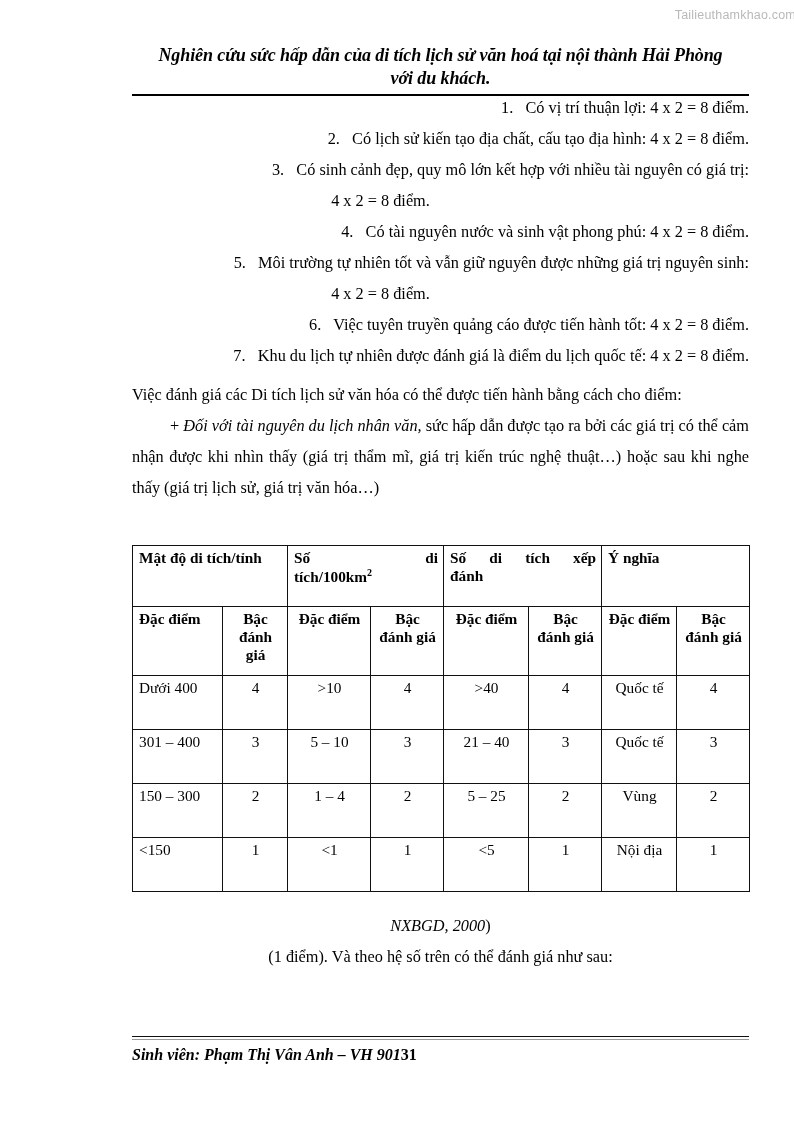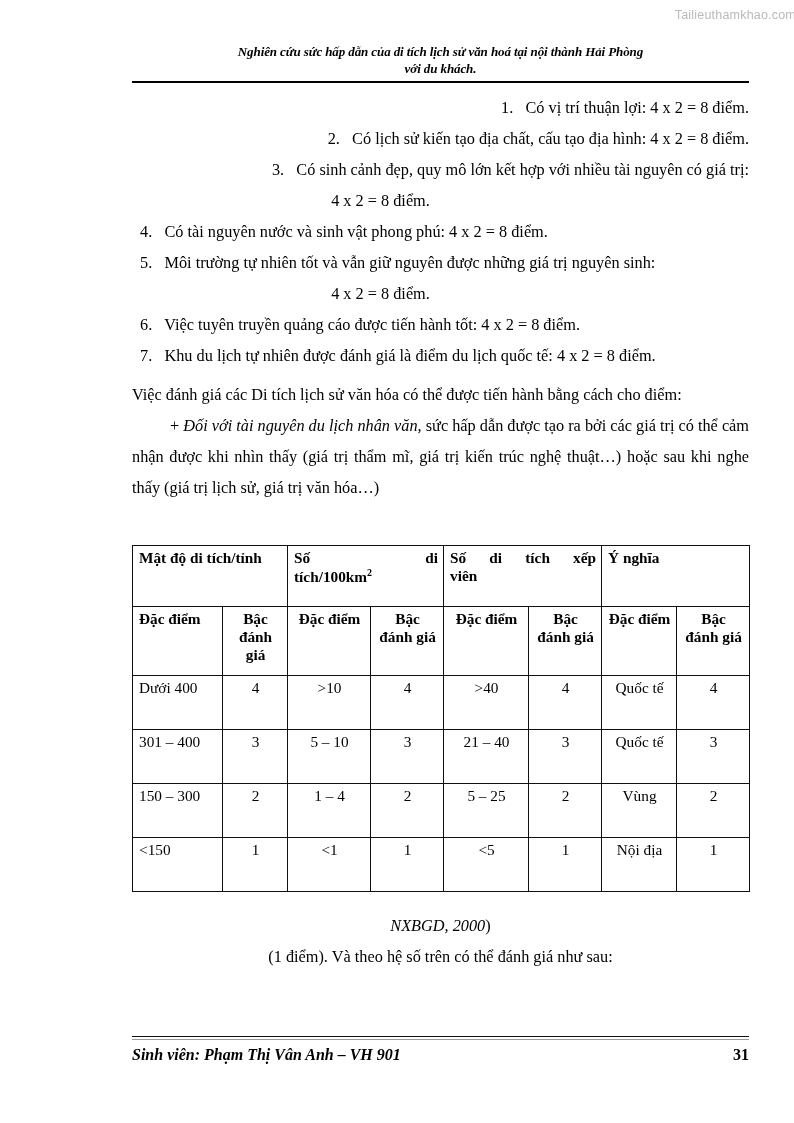--- a/index.html
+++ b/index.html
@@ -37,21 +37,21 @@
   }
 
   
   .header {
     position: absolute;
     left: 108px;
     top: 40px;
     width: 617px;
   }
   .header-title {
-    font-size: 13px;
+    font-size: 18px;
     font-weight: bold;
     font-style: italic;
     text-align: center;
     line-height: 1.30;
     letter-spacing: -0.1px;
   }
   .header-rule {
     margin-top: 3px;
     border-top: 2.2px solid #000;
   }
@@ -64,21 +64,21 @@
     width: 617px;
     font-size: 16.3px;
     line-height: 1.0;
   }
   .item-row {
     height: 31px;
     display: block;
     white-space: nowrap;
   }
   .indent-1 { padding-left: 14px; text-align: right; }
-  .indent-2 { padding-left: 8px; }
+  .indent-2 { padding-left: 8px; text-align: right; }
   .center-line { text-align: center; padding-right: 120px; }
 
   .para {
     margin: 0;
     text-align: justify;
     line-height: 31px;
     text-justify: inter-word;
   }
   .para-indent { text-indent: 38px; }
   .para .ital { font-style: italic; }
@@ -166,21 +166,20 @@
     top: 1032px;
     width: 617px;
   }
   .footer-rule {
     border-top: 1.4px solid #111;
     border-bottom: 1.4px solid #9a9a9a;
     height: 2px;
   }
   .footer-row {
     display: flex;
-    justify-content: space-between;
     align-items: baseline;
     margin-top: 6px;
   }
   .footer-left {
     font-size: 16px;
     font-weight: bold;
     font-style: italic;
   }
   .footer-page {
     font-size: 16px;
@@ -276,21 +275,21 @@
         <tr>
           <td class="h1 nojust" colspan="2">
               <span class="jt">Mật độ di tích/tỉnh</span>
             </td>
           <td class="h1" colspan="2">
               <span class="jt"><span>Số</span> <span>di</span></span>
               <span class="jt" style="text-align-last:left"><span>tích/100km</span><sup>2</sup></span>
             </td>
           <td class="h1" colspan="2">
               <span class="jt">Số  di  tích  xếp</span>
-              <span class="jt" style="text-align-last:left">viên</span>
+              <span class="jt" style="text-align-last:left">đánh</span>
             </td>
           <td class="h1 nojust" colspan="2">
               <span class="jt">Ý nghĩa</span>
             </td>
         </tr>
         <tr>
           <td class="h2 lead">Đặc điểm</td>
           <td class="h2">Bậc đánh giá</td>
           <td class="h2">Đặc điểm</td>
           <td class="h2">Bậc đánh giá</td>

